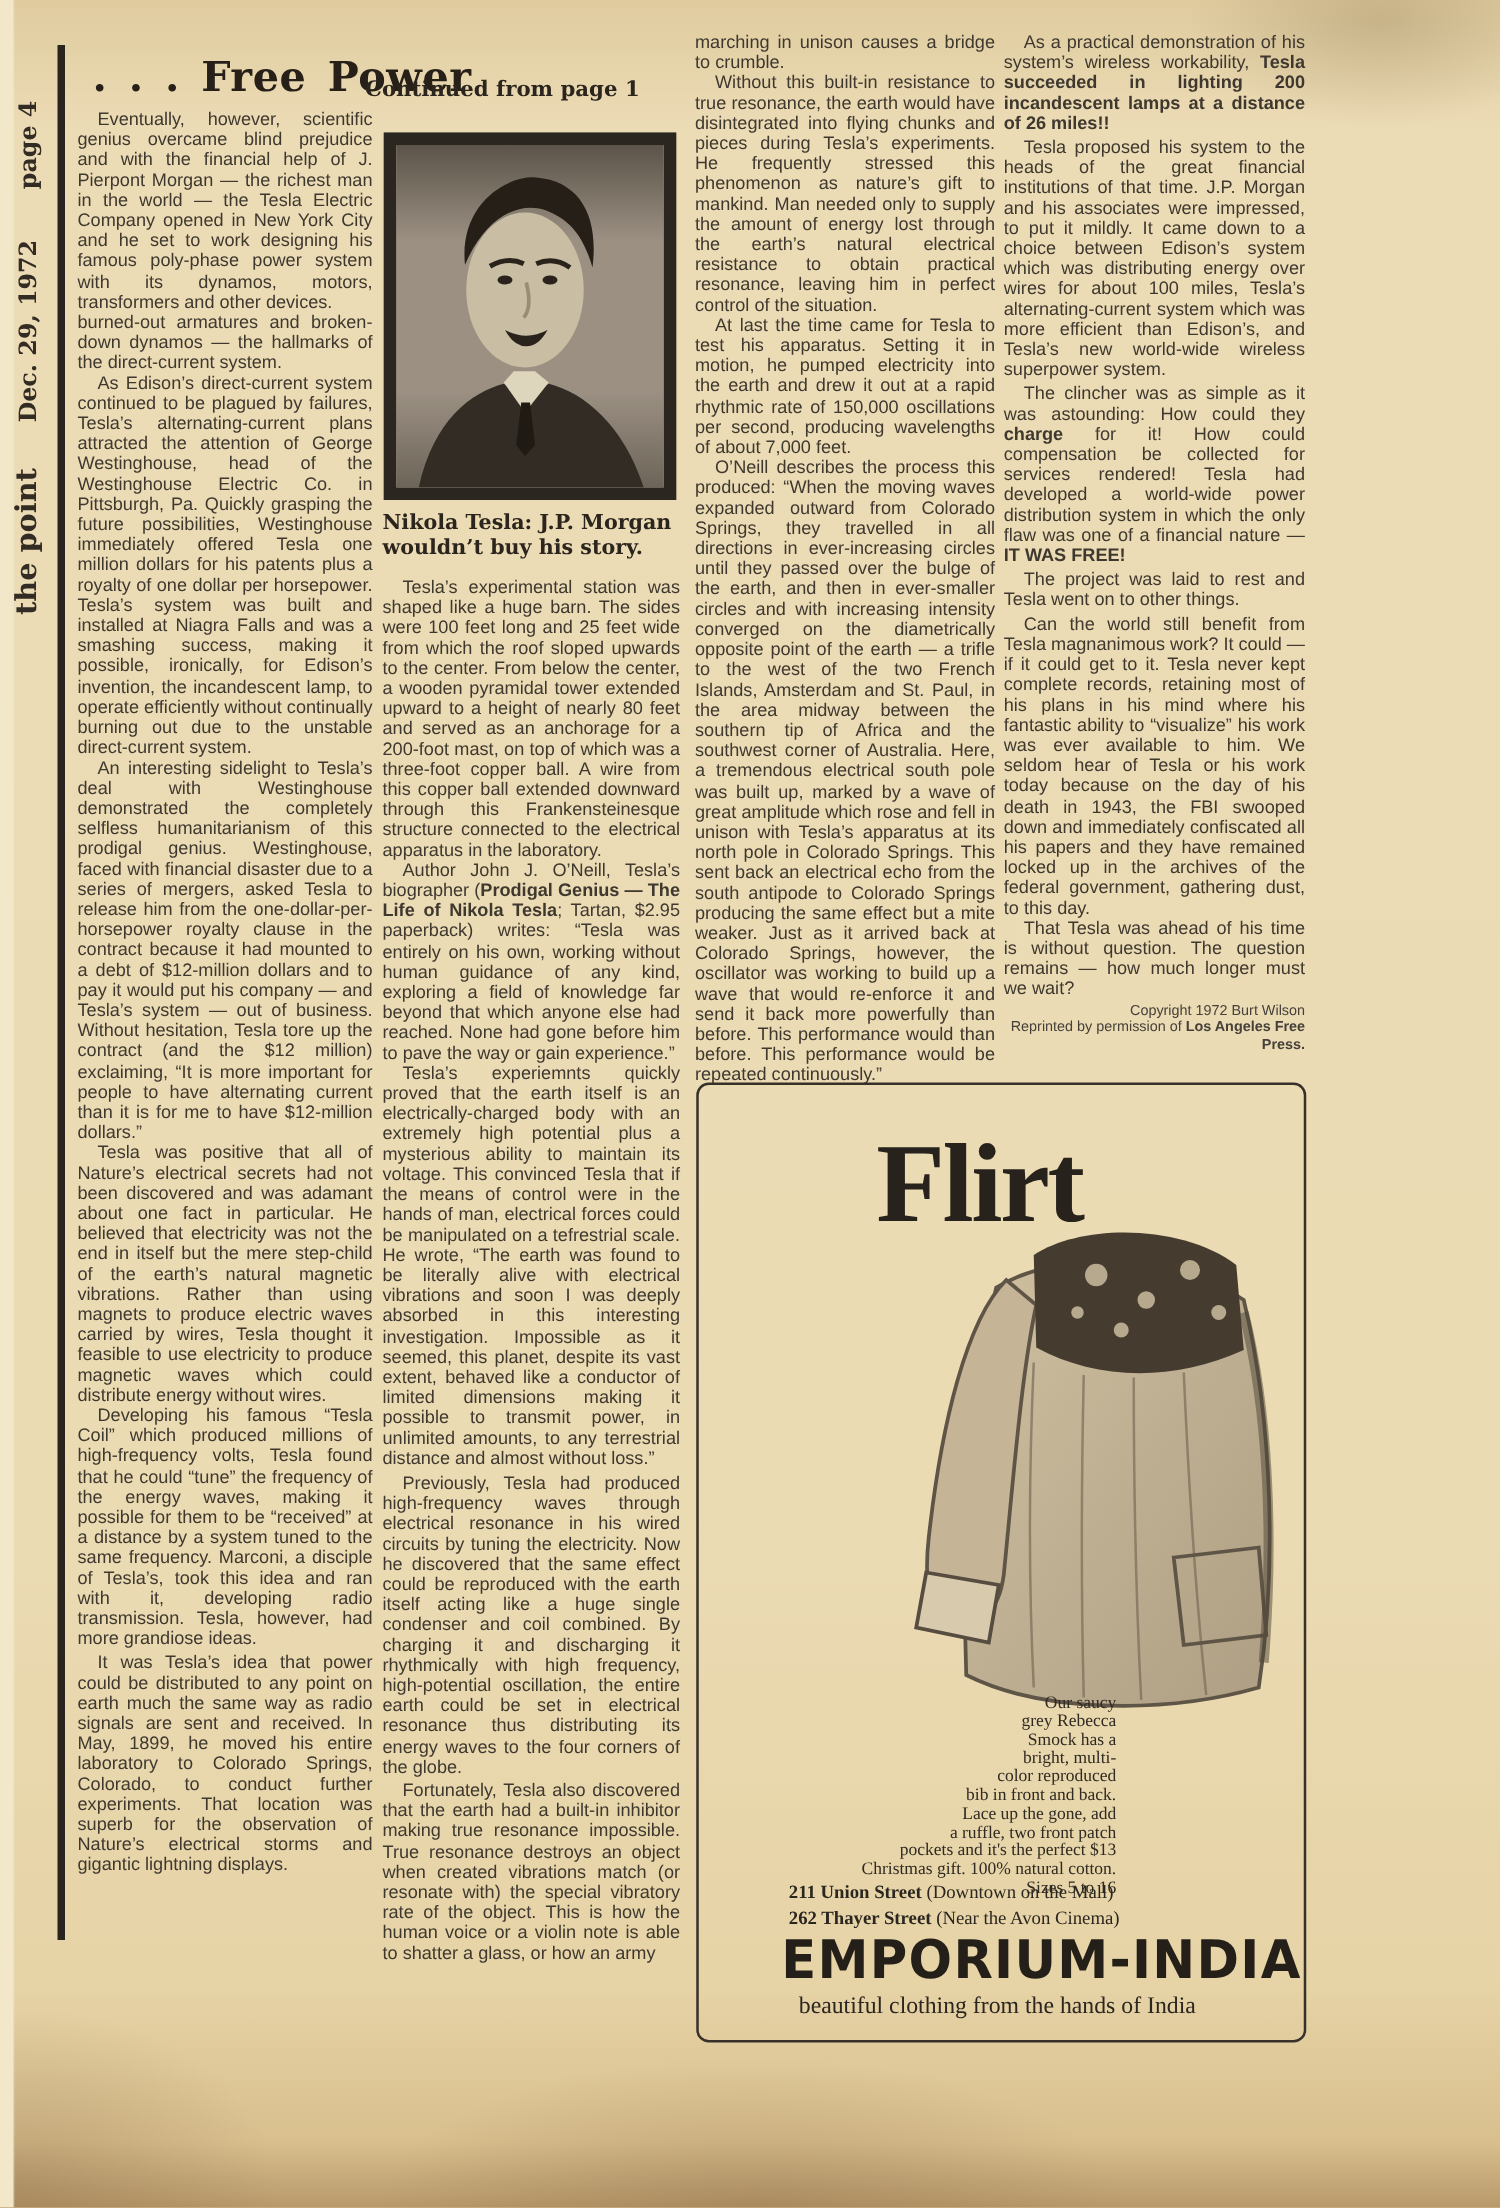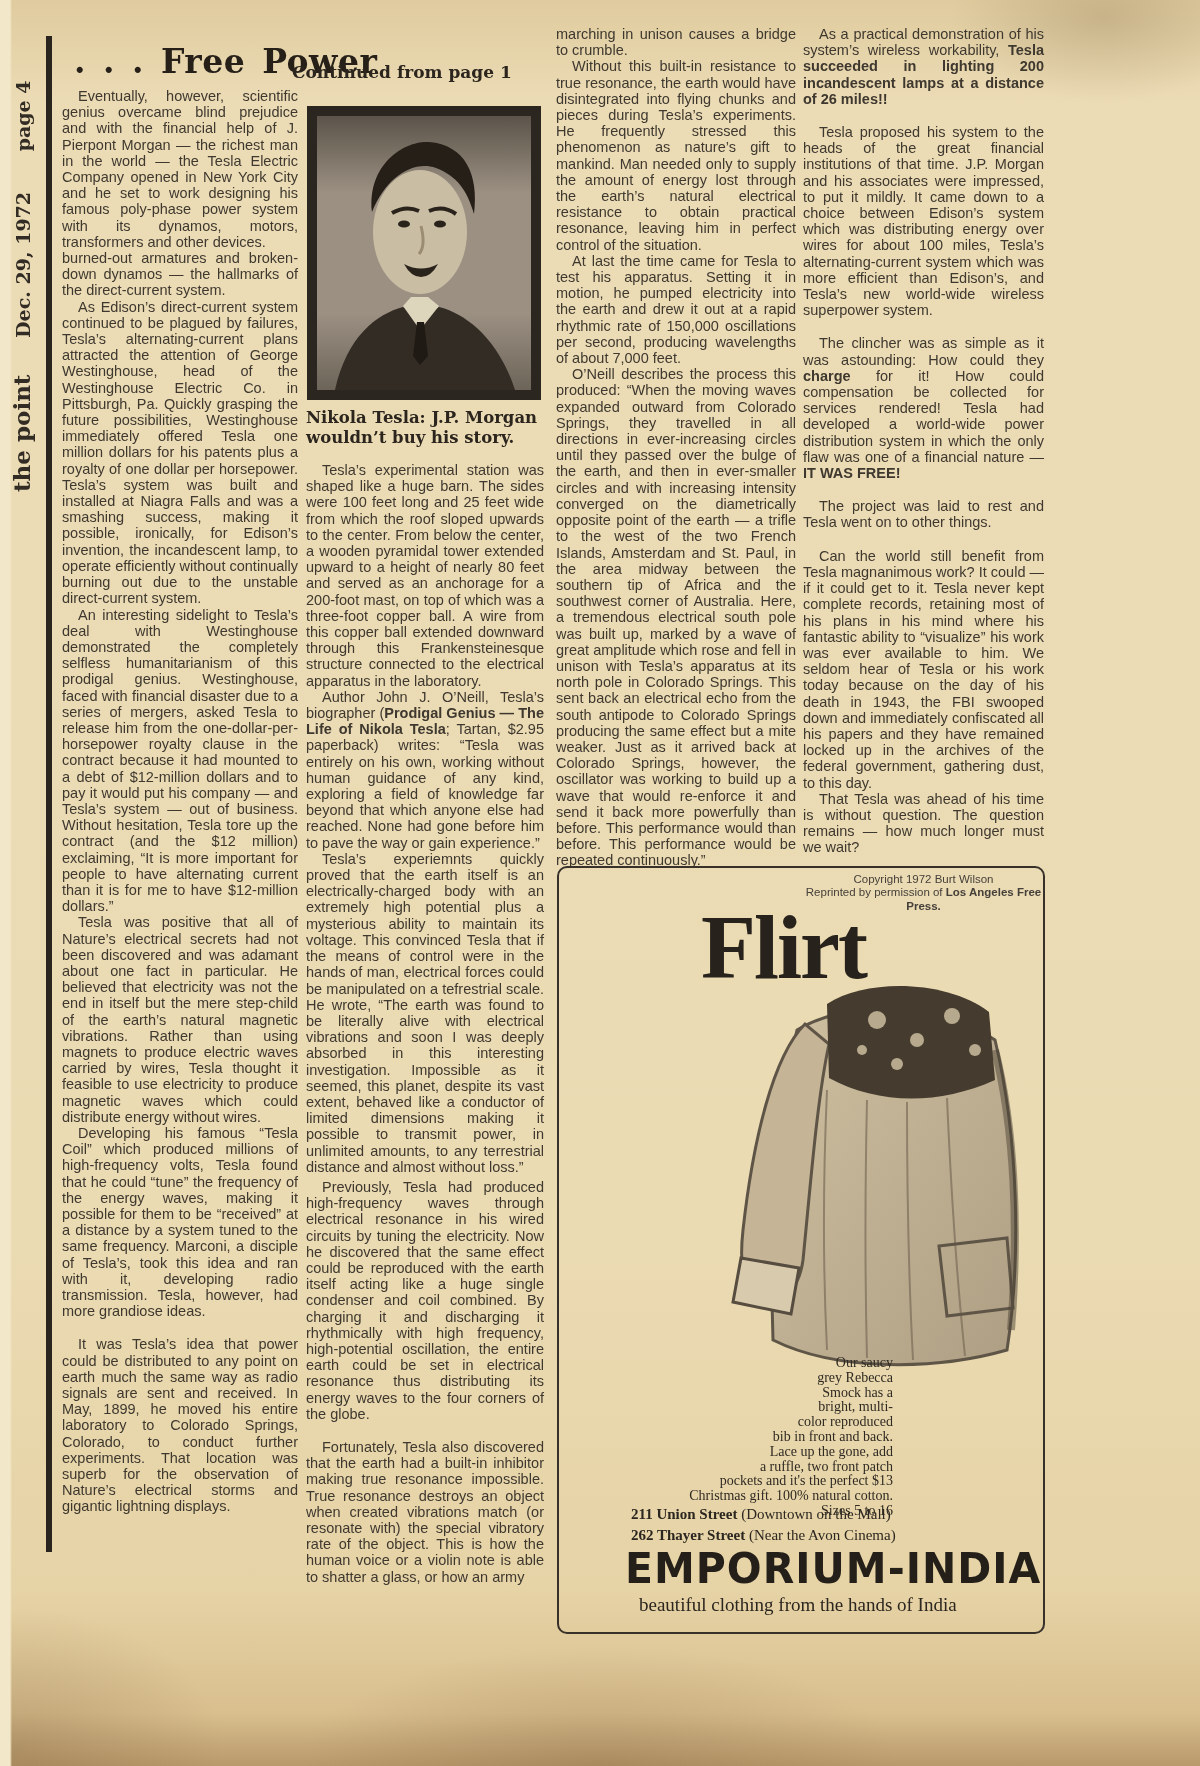--- a/index.html
+++ b/index.html
@@ -17,23 +17,23 @@
     font-size:19px;color:#322c24;}
   .masthead .m-title{font-size:23px;margin-right:30px;}
   .masthead .m-date{margin-right:34px;}
   .headline{position:absolute;left:74px;top:42px;font-family:"DejaVu Serif",serif;
     font-weight:bold;font-size:33px;letter-spacing:.5px;word-spacing:5px;color:#262019;}
   .continued{position:absolute;left:292px;top:62px;font-family:"DejaVu Serif",serif;
     font-weight:bold;font-size:17px;color:#2b251e;}
   .col{position:absolute;font-size:14.5px;line-height:16.2px;text-align:justify;}
   .col p.para{margin:0;text-indent:16px;}
   .col p.para.noind{text-indent:0;}
-  .col p.para.gap{margin-top:17px;}
+  .col p.para.gap{margin-top:3px;}
   .col p.para.sgap{margin-top:4px;}
-  .col p.para.small{font-size:11.5px;line-height:13.5px;text-align:center;text-indent:0;color:#45403a;}
+  .col p.para.small{font-size:11.5px;line-height:13.5px;text-align:right;text-indent:0;color:#45403a;}
   .s-b{font-weight:bold;}
   .s-u{text-decoration:underline;}
   .photo-frame{position:absolute;left:307px;top:106px;width:214px;height:274px;
     border:10px solid #2b2620;background:#9b9082;}
   .photo-frame svg{display:block;}
   .caption{position:absolute;left:306px;top:408px;width:240px;font-family:"DejaVu Serif",serif;
     font-weight:bold;font-size:16.5px;line-height:20px;color:#2b251e;}
   .ad{position:absolute;left:557px;top:866px;width:484px;height:764px;
     border:2px solid #37312a;border-radius:10px;}
   .flirt{position:absolute;left:142px;top:28px;font-family:"Liberation Serif",serif;

